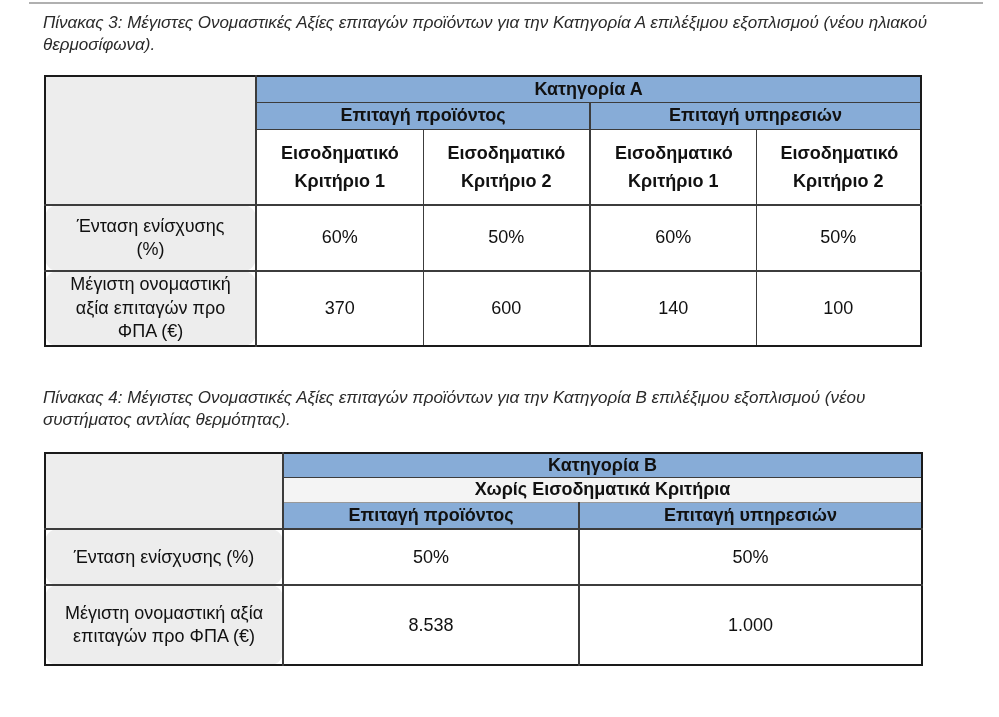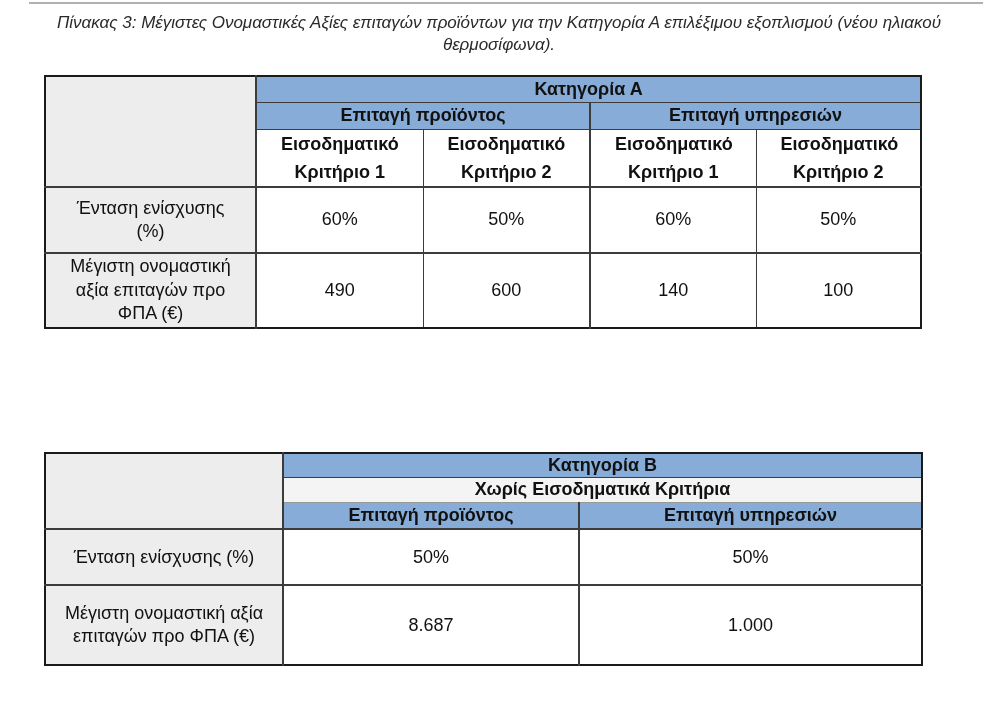--- a/index.html
+++ b/index.html
@@ -27,23 +27,23 @@
     overflow:hidden;
   }
   .top-rule{
     position:absolute;
     left:29px; top:2px;
     width:954px; height:2px;
     background:var(--rule);
   }
   .caption{
     position:absolute;
-    left:49px;
+    left:43px;
     width:900px;
-    text-align:center;
+    text-align:left;
     font-style:italic;
     font-size:17px;
     line-height:22px;
     color:var(--caption);
   }
   .caption-1{top:12px;}
   .caption-2{top:387px;}
 
   table{
     position:absolute;
@@ -68,37 +68,38 @@
     background:var(--blue);
     font-weight:bold;
   }
   .corner{
     background:var(--gray);
     border-right-width:2px;
   }
   .lbl{
     background:var(--gray);
     border-right-width:2px;
+    border-radius:13px;
   }
   .table-1 .lbl{padding:0 20px;}
   .table-2 .lbl{padding:0 16px;}
   .sub{
     font-weight:bold;
     line-height:28px;
   }
   .mid{border-left-width:2px;}
   .body-sep td{border-top-width:2px;}
   .note{
     background:var(--note-bg);
     font-weight:bold;
     border-top:1px solid var(--note-border);
     border-bottom:1px solid var(--note-border);
   }
   
-  .t1-r1{height:26px;} .t1-r2{height:27px;} .t1-r3{height:58px;border-radius:12px;}
+  .t1-r1{height:26px;} .t1-r2{height:27px;} .t1-r3{height:76px;border-radius:12px;}
   .t1-r4{height:66px;} .t1-r5{height:75px;}
   .t2-r1{height:14px;} .t2-r2{height:17px;} .t2-r3{height:27px;}
   .t2-r4{height:56px;} .t2-r5{height:80px;}
 </style>
 </head>
 <body>
 
 <div class="page">
 
   <div class="top-rule"></div>
@@ -130,28 +131,29 @@
       </tr>
       <tr class="t1-r4 body-sep">
         <td class="lbl">Ένταση ενίσχυσης (%)</td>
         <td>60%</td>
         <td>50%</td>
         <td class="mid">60%</td>
         <td>50%</td>
       </tr>
       <tr class="t1-r5 body-sep">
         <td class="lbl">Μέγιστη ονομαστική αξία επιταγών προ ΦΠΑ (€)</td>
-        <td>490</td>
+        <td>370</td>
         <td>600</td>
         <td class="mid">140</td>
         <td>100</td>
       </tr>
     </tbody>
   </table>
 
+  <p class="caption caption-2">Πίνακας 4: Μέγιστες Ονομαστικές Αξίες επιταγών προϊόντων για την Κατηγορία Β επιλέξιμου εξοπλισμού (νέου συστήματος αντλίας θερμότητας).</p>
 
   <table class="table-2">
     <colgroup>
       <col style="width:238px">
         <col style="width:296px">
         <col style="width:343px">
     </colgroup>
     <tbody>
       <tr class="t2-r1">
         <td class="corner" rowspan="3"></td>
@@ -164,19 +166,19 @@
         <td class="blue">Επιταγή προϊόντος</td>
         <td class="blue mid">Επιταγή υπηρεσιών</td>
       </tr>
       <tr class="t2-r4 body-sep">
         <td class="lbl">Ένταση ενίσχυσης (%)</td>
         <td>50%</td>
         <td class="mid">50%</td>
       </tr>
       <tr class="t2-r5 body-sep">
         <td class="lbl">Μέγιστη ονομαστική αξία επιταγών προ ΦΠΑ (€)</td>
-        <td>8.687</td>
+        <td>8.538</td>
         <td class="mid">1.000</td>
       </tr>
     </tbody>
   </table>
 
 </div>
 
 </body></html>

